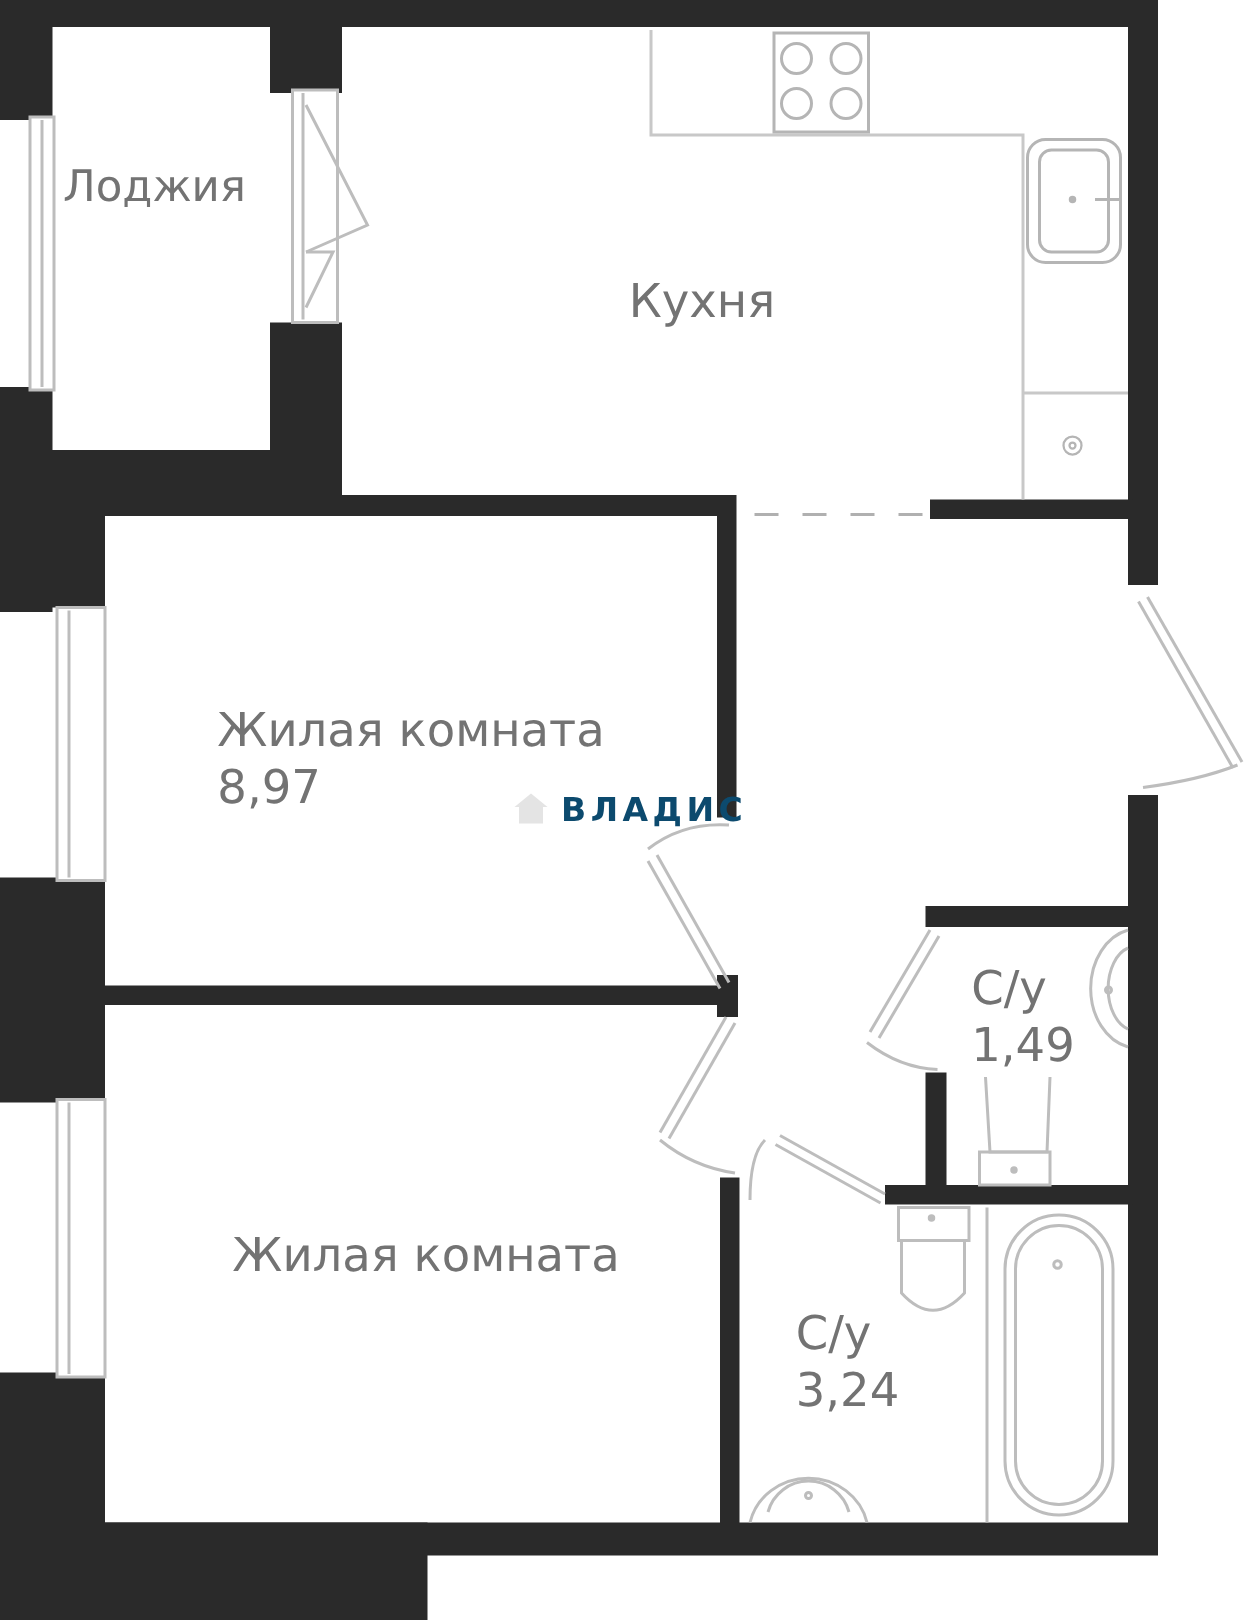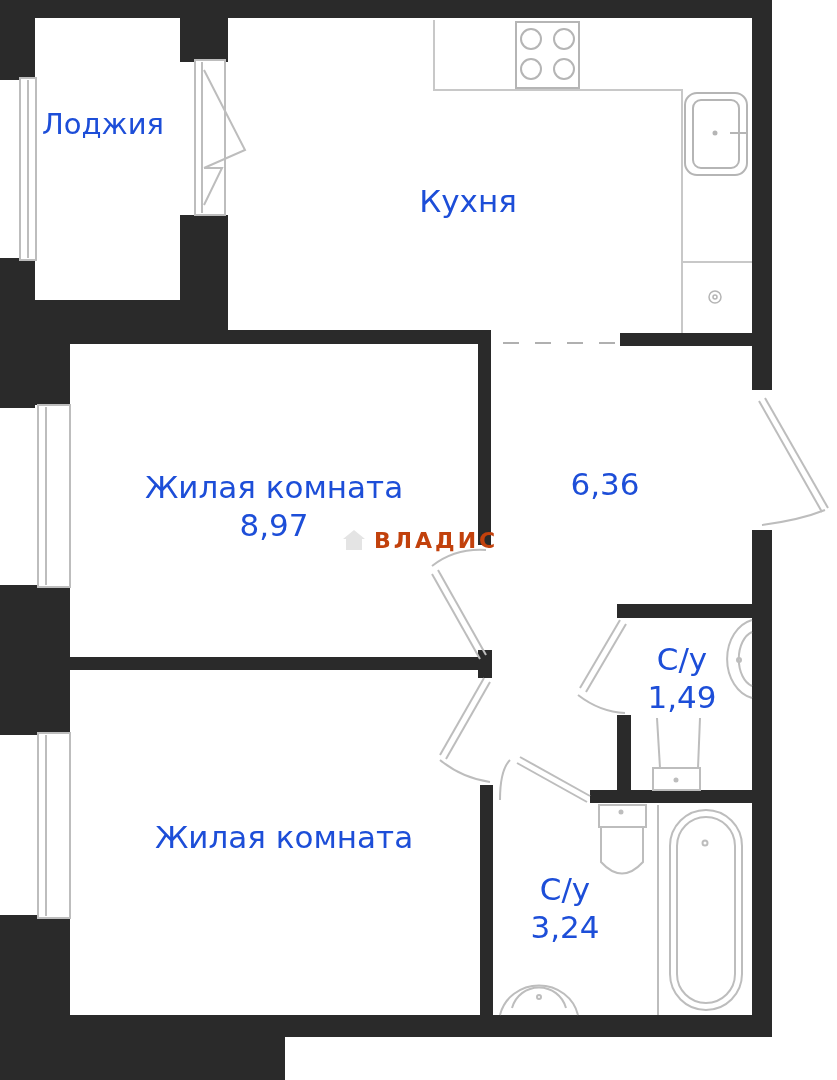--- a/index.html
+++ b/index.html
@@ -1,20 +1,20 @@
 <!DOCTYPE html>
 <html><head>
 <meta charset="utf-8">
 <style>
   html, body { margin: 0; padding: 0; background: #ffffff; }
   body { width: 837px; height: 1080px; position: relative; overflow: hidden; font-family: "DejaVu Sans", sans-serif; }
   #plan { position: absolute; left: 0; top: 0; width: 837px; height: 1080px; }
-  .room-label { position: absolute; text-align: center; color: #1d4ed8; font-size: 31px; line-height: 38px; white-space: nowrap; transform: translateX(-50%); }
+  .room-label { position: absolute; color: #737373; font-size: 31px; line-height: 38px; white-space: nowrap; transform: translateX(-50%); }
   .room-label span { display: block; }
-  .watermark { position: absolute; left: 342px; top: 528px; font-size: 22px; color: #c2410c; font-weight: bold; letter-spacing: 3px; white-space: nowrap; }
+  .watermark { position: absolute; left: 342px; top: 528px; font-size: 22px; color: #0c4a6e; font-weight: bold; letter-spacing: 3px; white-space: nowrap; }
   .watermark .house { display: inline-block; width: 24px; height: 22px; vertical-align: -3px; margin-right: 8px; }
 </style>
 </head>
 <body>
 
 <svg id="plan" viewBox="0 0 837 1080" xmlns="http://www.w3.org/2000/svg">
 
   <g fill="#2a2a2a">
 
     <rect x="0" y="0" width="770" height="18"></rect>
@@ -155,21 +155,20 @@
   <span>Лоджия</span>
 </div>
 <div class="room-label" style="left:468px; top:166px;margin-top:16px;">
   <span>Кухня</span>
 </div>
 <div class="room-label" style="left:274px; top:468px;">
   <span>Жилая комната</span>
   <span>8,97</span>
 </div>
 <div class="room-label" style="left:605px; top:465px;">
-  <span>6,36</span>
 </div>
 <div class="room-label" style="left:682px; top:640px;">
   <span>С/у</span>
   <span>1,49</span>
 </div>
 <div class="room-label" style="left:284px; top:818px;">
   <span>Жилая комната</span>
 </div>
 <div class="room-label" style="left:565px; top:870px;">
   <span>С/у</span>

